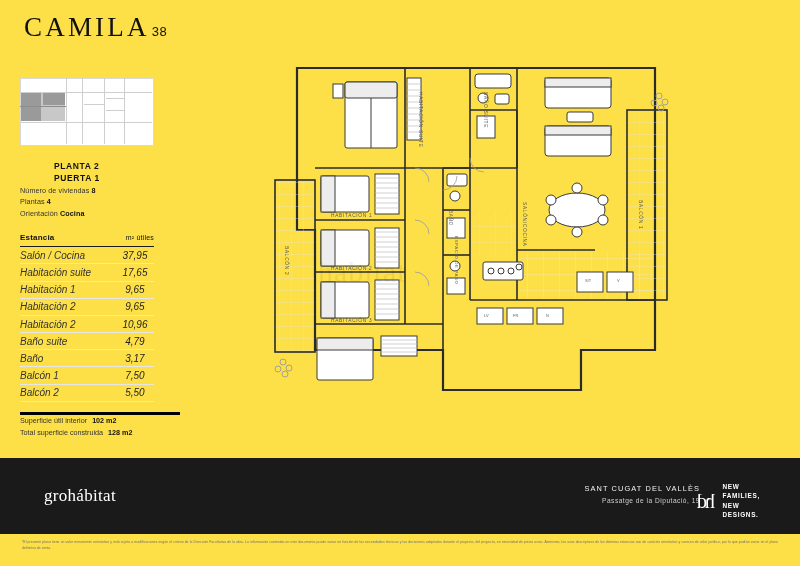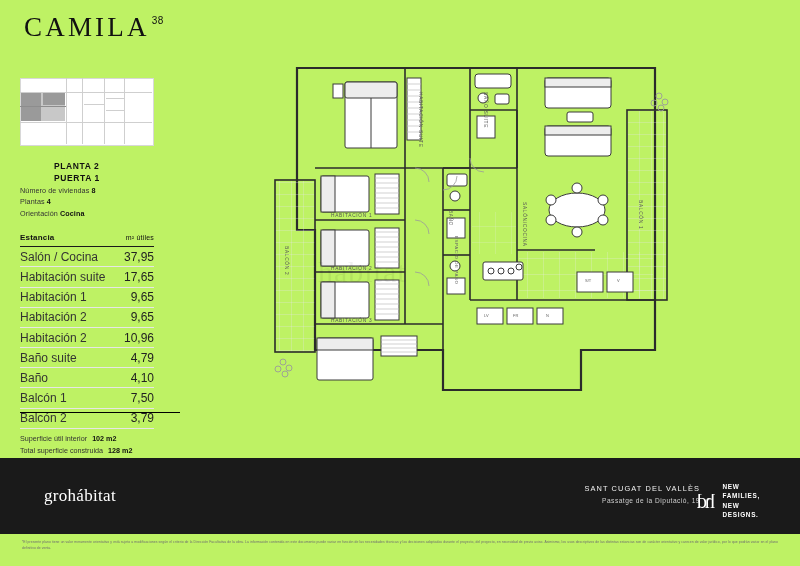--- a/index.html
+++ b/index.html
@@ -13,44 +13,44 @@
     font-family: "Liberation Sans", sans-serif;
     color: #1a1a1a;
     overflow: hidden;
     position: relative;
   }
   .page {
     position: absolute;
     left: 0; top: 0;
     width: 800px;
     height: 566px;
-    background: #bef264;
+    background: #fde047;
   }
 
   
   .brand {
     position: absolute;
     left: 24px;
     top: 14px;
     display: flex;
     align-items: flex-start;
   }
   .brand-name {
     font-size: 27px;
     letter-spacing: 3.2px;
     font-weight: 400;
     color: #111;
     line-height: 1;
     font-family: "Liberation Serif", serif;
   }
   .brand-sup {
-    font-size: 10px;
+    font-size: 13px;
     color: #111;
     margin-left: 2px;
-    margin-top: 1px;
+    margin-top: 10px;
     letter-spacing: 0.5px;
   }
 
   
   .left-col {
     position: absolute;
     left: 20px;
     top: 78px;
     width: 140px;
   }
@@ -108,41 +108,42 @@
     border-bottom: 1px solid #1a1a1a;
     color: #111;
     letter-spacing: 0.2px;
   }
   .room-table thead th.num {
     text-align: right;
     font-weight: normal;
     font-size: 7px;
   }
   .room-table tbody td {
-    font-size: 12px;
+    font-size: 10px;
     padding: 2.6px 0 2.6px 0;
     border-bottom: 1px solid #e6e6e6;
     color: #333;
+    font-style: italic;
   }
   .room-table tbody td.num {
-    text-align: right;
+    text-align: center;
     color: #222;
   }
   .room-table tbody tr:last-child td {
     border-bottom: 1px solid #e6e6e6;
   }
 
   
   .totals {
     position: absolute;
     left: 20px;
     top: 412px;
     width: 160px;
-    border-top: 1px solid #000000;
-    padding-top: 20px;
+    border-top: 3px solid #000000;
+    padding-top: 0;
   }
   .total-row {
     font-size: 7.2px;
     line-height: 1.65;
     color: #333;
   }
   .total-row b {
     color: #111;
     font-weight: bold;
     margin-left: 3px;
@@ -320,29 +321,29 @@
           <tr>
             <td>Habitación 2</td>
             <td class="num">10,96</td>
           </tr>
           <tr>
             <td>Baño suite</td>
             <td class="num">4,79</td>
           </tr>
           <tr>
             <td>Baño</td>
-            <td class="num">4,10</td>
+            <td class="num">3,17</td>
           </tr>
           <tr>
             <td>Balcón 1</td>
             <td class="num">7,50</td>
           </tr>
           <tr>
             <td>Balcón 2</td>
-            <td class="num">3,79</td>
+            <td class="num">5,50</td>
           </tr>
         </tbody>
     </table>
   </div>
 
   <div class="totals">
     <div class="total-row">
       <span>Superficie útil interior</span>
       <b>102 m2</b>
     </div>

